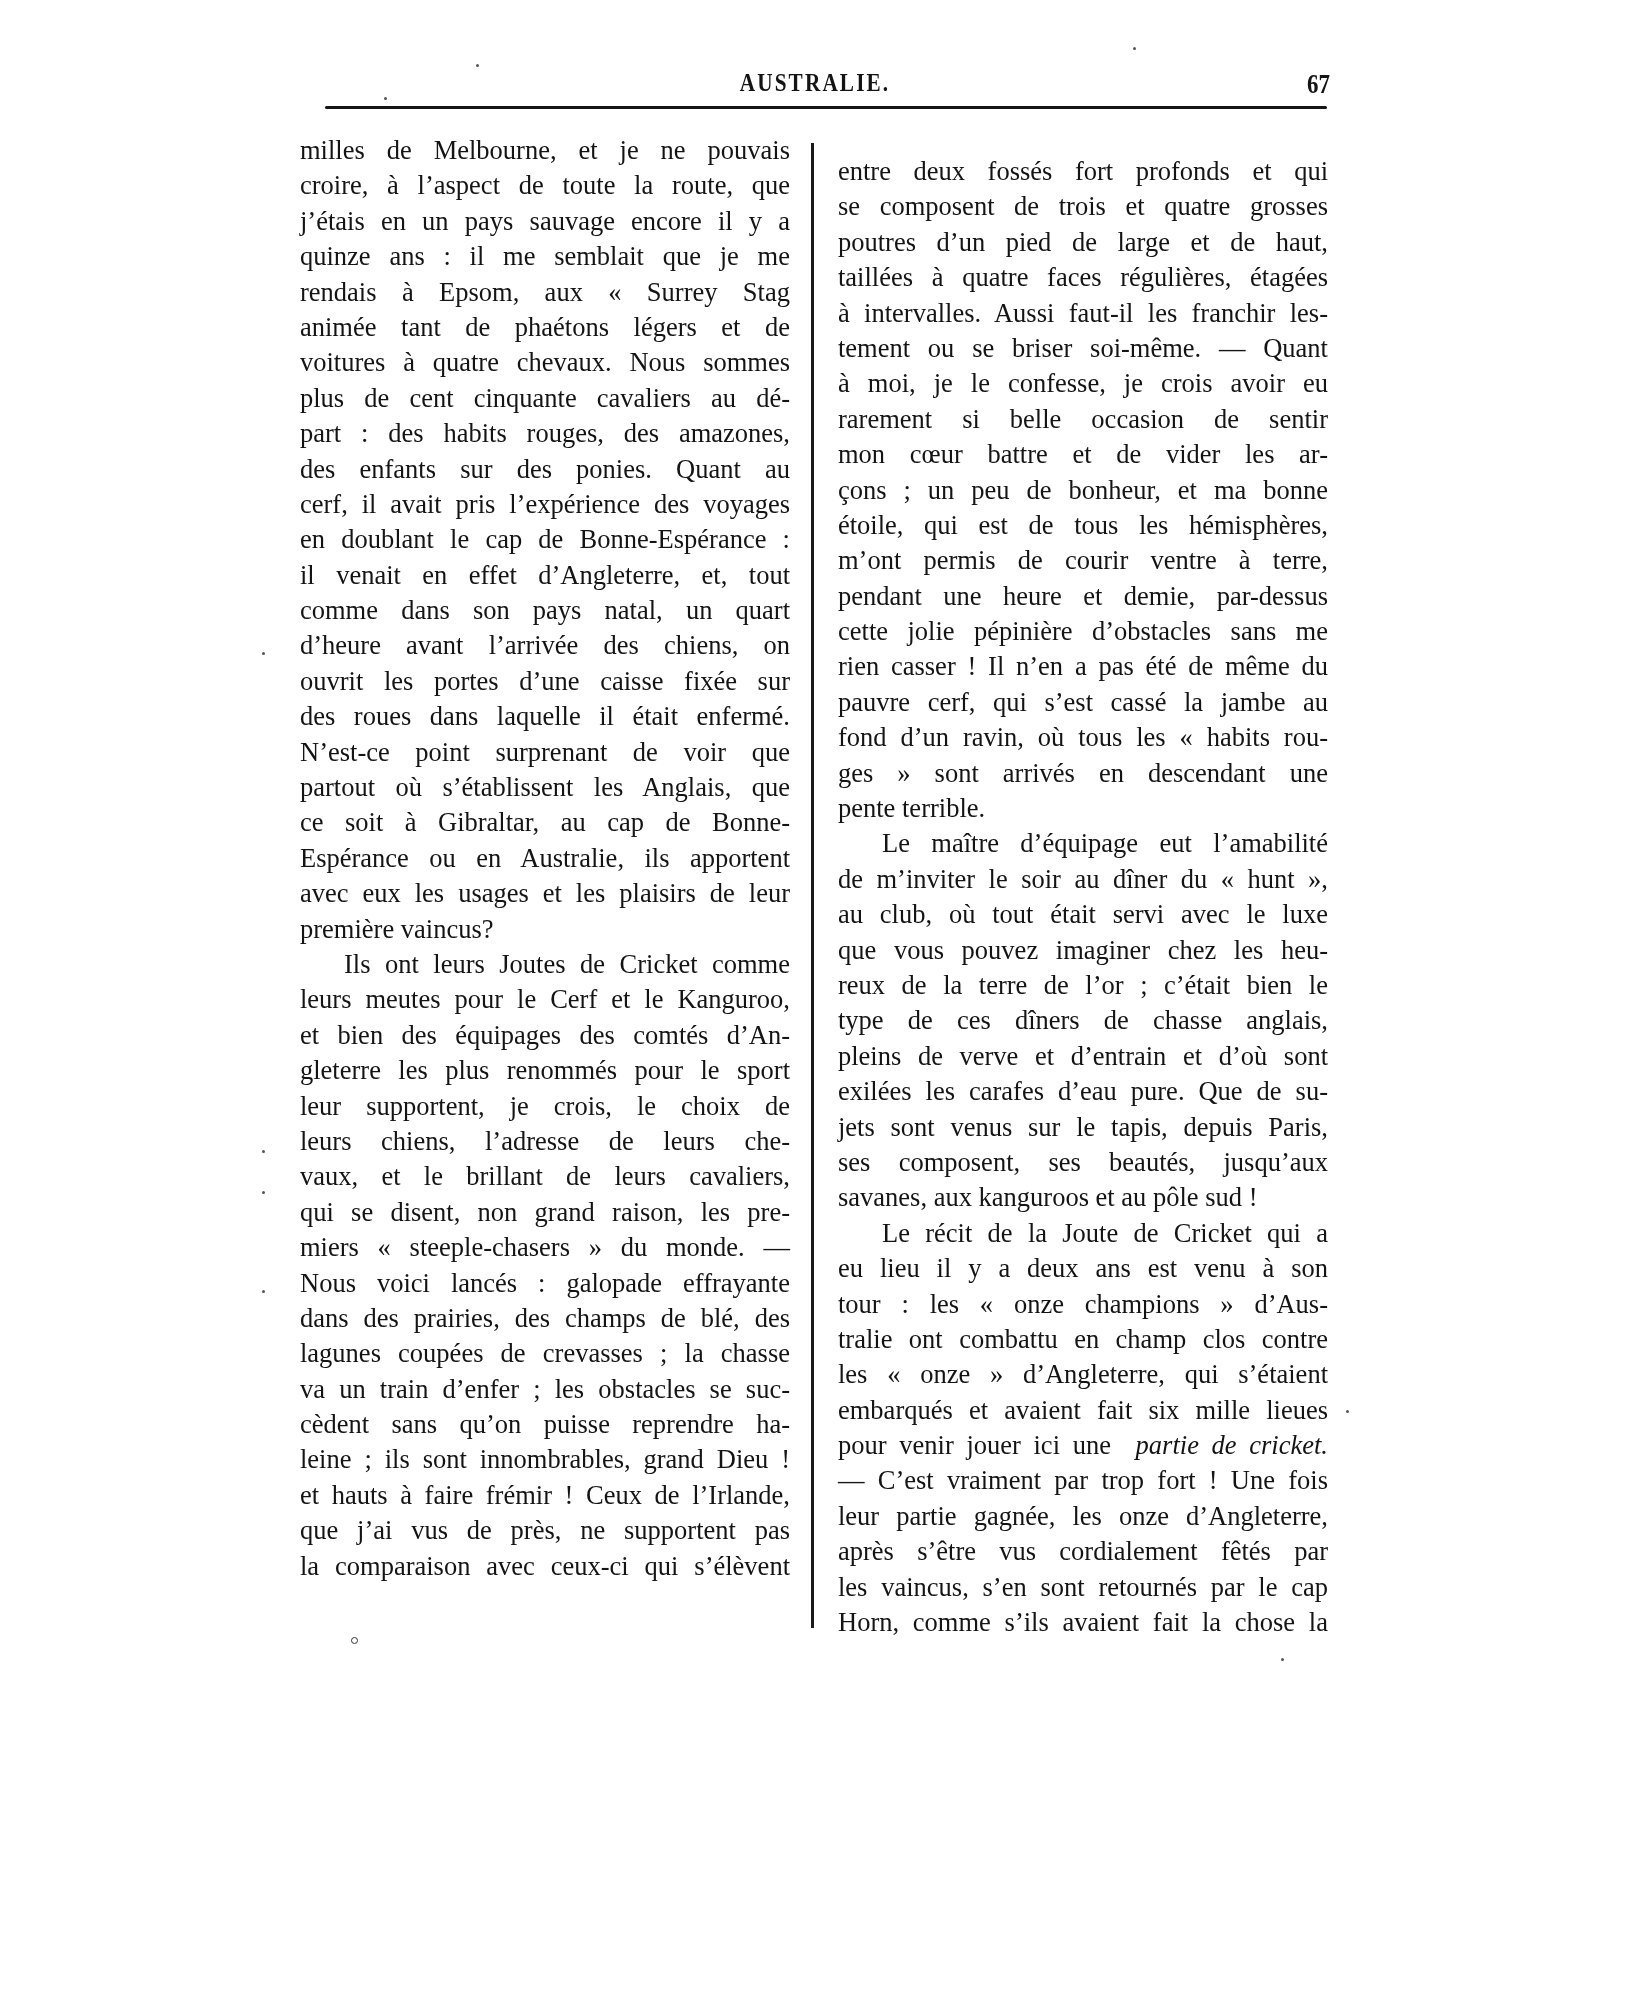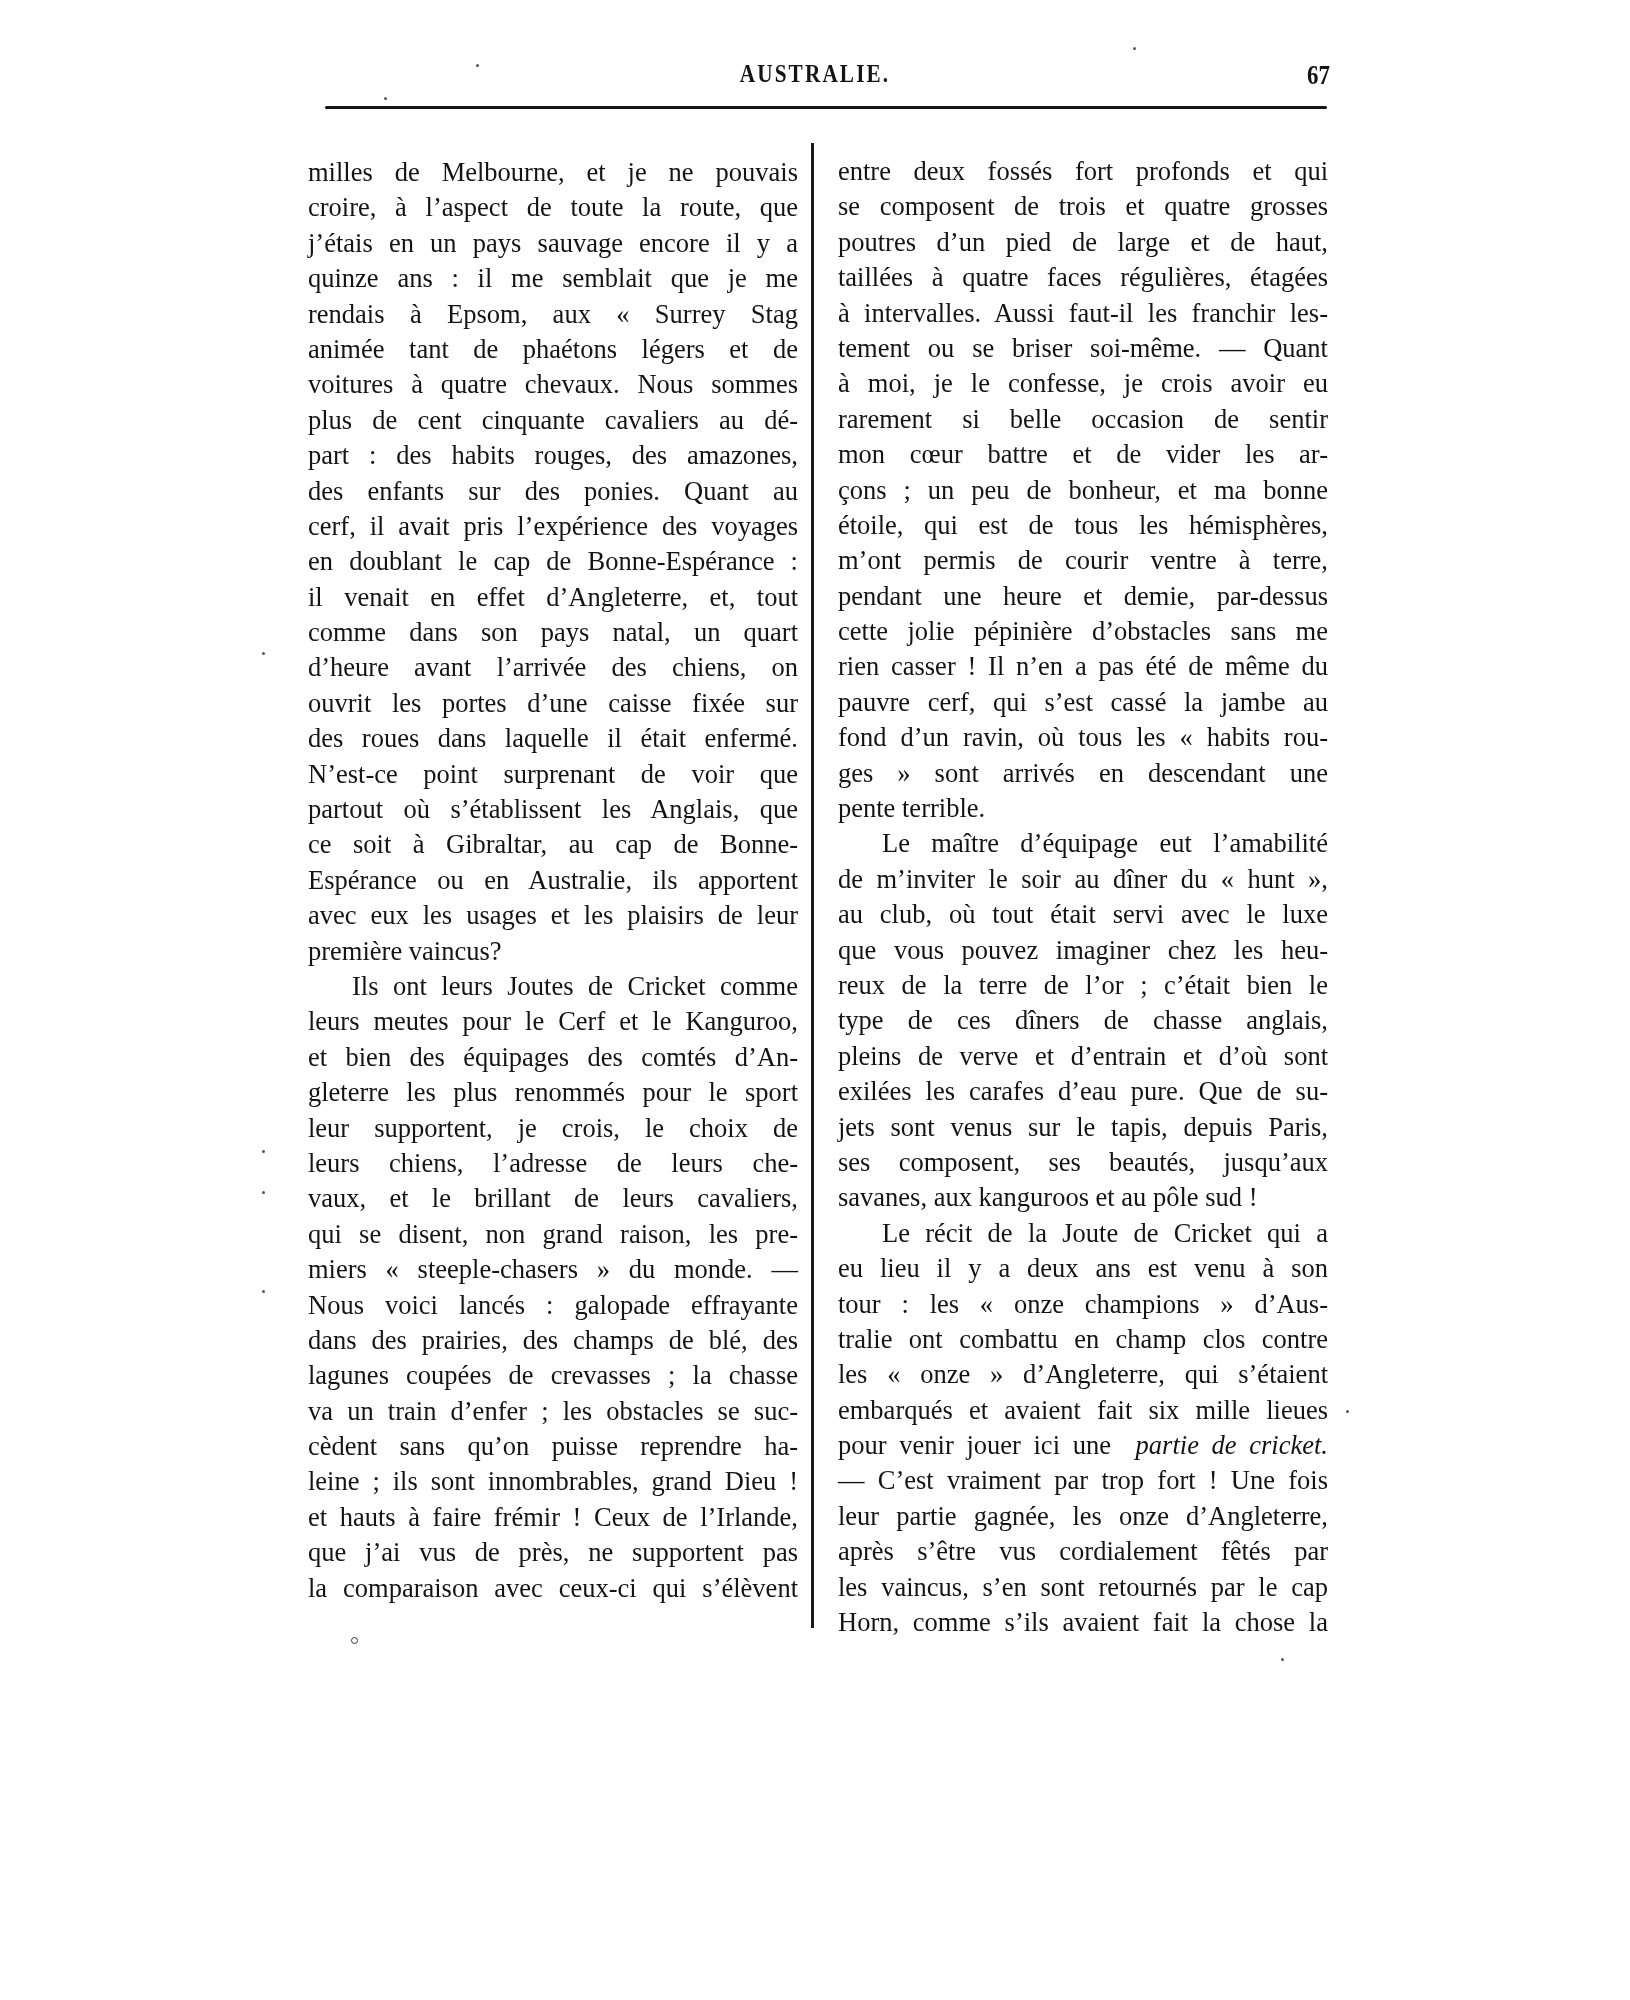--- a/index.html
+++ b/index.html
@@ -1,39 +1,39 @@
 <!DOCTYPE html>
 <html><head>
 <meta charset="utf-8">
 <style>
   html, body { margin: 0; padding: 0; background: #ffffff; }
   body { width: 1630px; height: 2000px; position: relative; overflow: hidden; color: #141414; }
   .page { position: absolute; left: 0; top: 0; width: 1630px; height: 2000px; }
   .running-head {
-    position: absolute; top: 56px; left: 300px; width: 1030px; height: 40px;
+    position: absolute; top: 65px; left: 300px; width: 1030px; height: 40px;
     font-family: "Liberation Serif", "DejaVu Serif", serif;
   }
   .running-title {
     position: absolute; left: 0; right: 0; text-align: center; top: 4px;
     font-size: 25px; letter-spacing: 2.5px; font-weight: bold; transform: scaleX(0.85); transform-origin: center;
   }
   .folio {
     position: absolute; right: 0; top: 4px; font-size: 27px; font-weight: bold;
     transform: scaleX(0.85); transform-origin: right;
   }
   .head-rule {
     position: absolute; left: 325px; top: 106px; width: 1002px; height: 3px; background: #161616;
     border-radius: 2px;
   }
   .col {
     position: absolute; top: 133px; width: 490px;
     font-family: "Liberation Serif", "DejaVu Serif", serif;
     font-size: 26.5px; line-height: 35.4px;
   }
-  .col-left { left: 308px; margin-top: 22px; }
+  .col-left { left: 300px; }
   .col-right { left: 838px; top: 154px; }
   .line {
     display: block; height: 35.4px; white-space: nowrap;
     text-align: justify; text-align-last: justify;
   }
   .line.last { text-align-last: left; }
   .line.indent { padding-left: 44px; }
   .divider {
     position: absolute; left: 811px; top: 143px; width: 3px; height: 1485px; background: #1a1a1a;
   }

